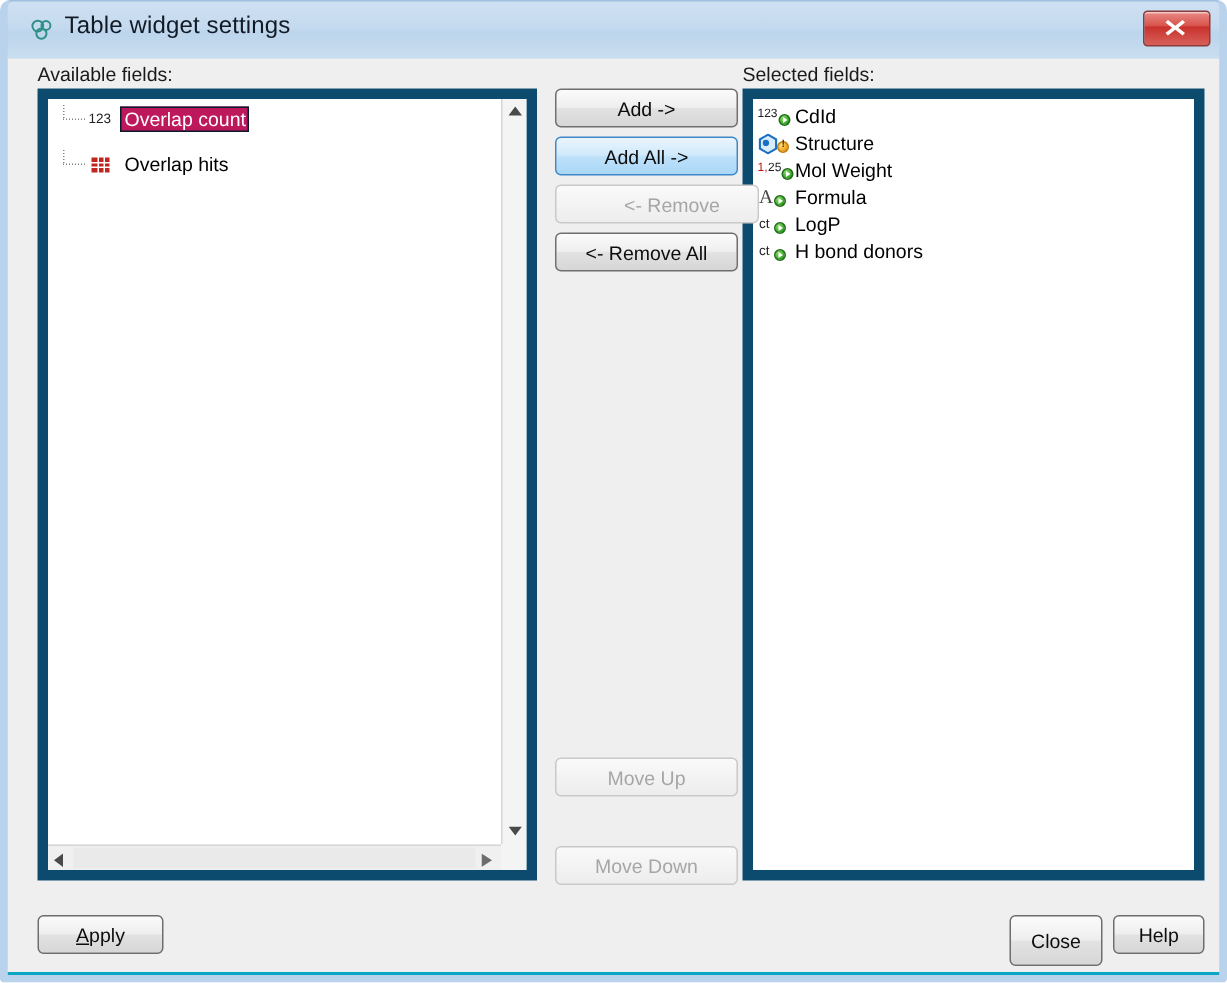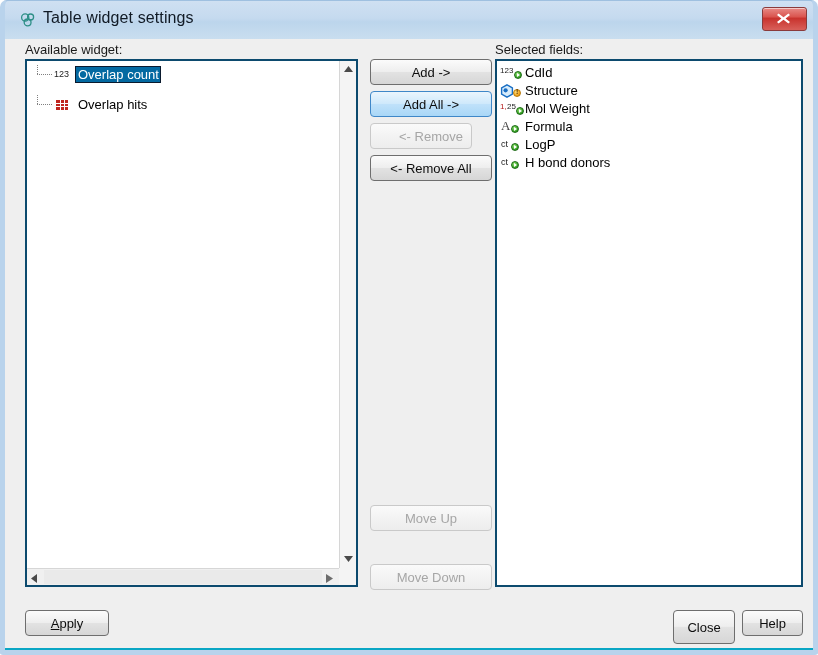--- a/index.html
+++ b/index.html
@@ -92,21 +92,21 @@
     font-size: 13px;
     color: #1a1a1a;
   }
   #lbl-available { left: 20px; top: 3px; }
   #lbl-selected  { left: 490px; top: 3px; }
 
   
   .listbox {
     position: absolute;
     background: #ffffff;
-    border: 2px solid #0c4a6e;
+    border: 7px solid #0c4a6e;
     box-sizing: border-box;
     overflow: hidden;
   }
   #available-list {
     left: 20px; top: 20px;
     width: 333px; height: 528px;
   }
   #selected-list {
     left: 490px; top: 20px;
     width: 308px; height: 528px;
@@ -148,21 +148,21 @@
     background-image: linear-gradient(to right, #808080 50%, transparent 50%);
     background-size: 2px 1px;
   }
   .row-icon { flex: none; width: 22px; height: 16px; position: relative; }
   .row-label {
     padding: 1px 2px 1px 3px;
     font-size: 13px;
     line-height: 15px;
   }
   .row-label.selected {
-    background: #0369a1;
+    background: #be185d;
     color: #ffffff;
     border: 1px solid #0a1a2e;
     padding: 0px 1px 0px 2px;
   }
 
   
   .sel-row {
     position: absolute;
     left: 3px;
     height: 18px;
@@ -296,21 +296,21 @@
   .btn.disabled {
     color: #a6a6a6;
     border: 1px solid #c9c9c9;
     background: linear-gradient(to bottom, #fafafa 0%, #f3f3f3 50%, #ededed 100%);
     cursor: default;
   }
   .mnemonic { text-decoration: underline; }
 
   #btn-add        { left: 365px; top: 20px;  width: 122px; height: 26px; }
   #btn-add-all    { left: 365px; top: 52px;  width: 122px; height: 26px; }
-  #btn-remove     { left: 365px; top: 84px;  width: 102px; height: 26px; padding-left: 20px; }
+  #btn-remove     { left: 365px; top: 84px;  width: 136px; height: 26px; padding-left: 20px; }
   #btn-remove-all { left: 365px; top: 116px; width: 122px; height: 26px; }
   #btn-move-up    { left: 365px; top: 466px; width: 122px; height: 26px; }
   #btn-move-down  { left: 365px; top: 525px; width: 122px; height: 26px; }
 
   #btn-apply { left: 20px;  top: 571px; width: 84px;  height: 26px; }
   #btn-close { left: 668px; top: 571px; width: 62px;  height: 34px; }
   #btn-help  { left: 737px; top: 571px; width: 61px;  height: 26px; }
 </style>
 </head>
 <body>
@@ -328,21 +328,21 @@
     <span class="title-text">Table widget settings</span>
     <div class="close-btn">
       <svg width="15" height="13" viewBox="0 0 15 13">
         <path d="M2.6 1.4 L7.5 5.2 L12.4 1.4 L14.0 3.0 L9.6 6.5 L14.0 10.0 L12.4 11.6 L7.5 7.8 L2.6 11.6 L1.0 10.0 L5.4 6.5 L1.0 3.0 Z" fill="#ffffff"></path>
       </svg>
     </div>
   </div>
 
   <div class="client">
 
-    <div class="field-label" id="lbl-available">Available widget:</div>
+    <div class="field-label" id="lbl-available">Available fields:</div>
     <div class="field-label" id="lbl-selected">Selected fields:</div>
 
     <div class="listbox" id="available-list">
       <div class="list-inner">
 
         <div class="tree-row" style="top:4px;">
           <span class="tree-guide">
             <span class="vline half"></span>
               <span class="hline"></span>
           </span>

